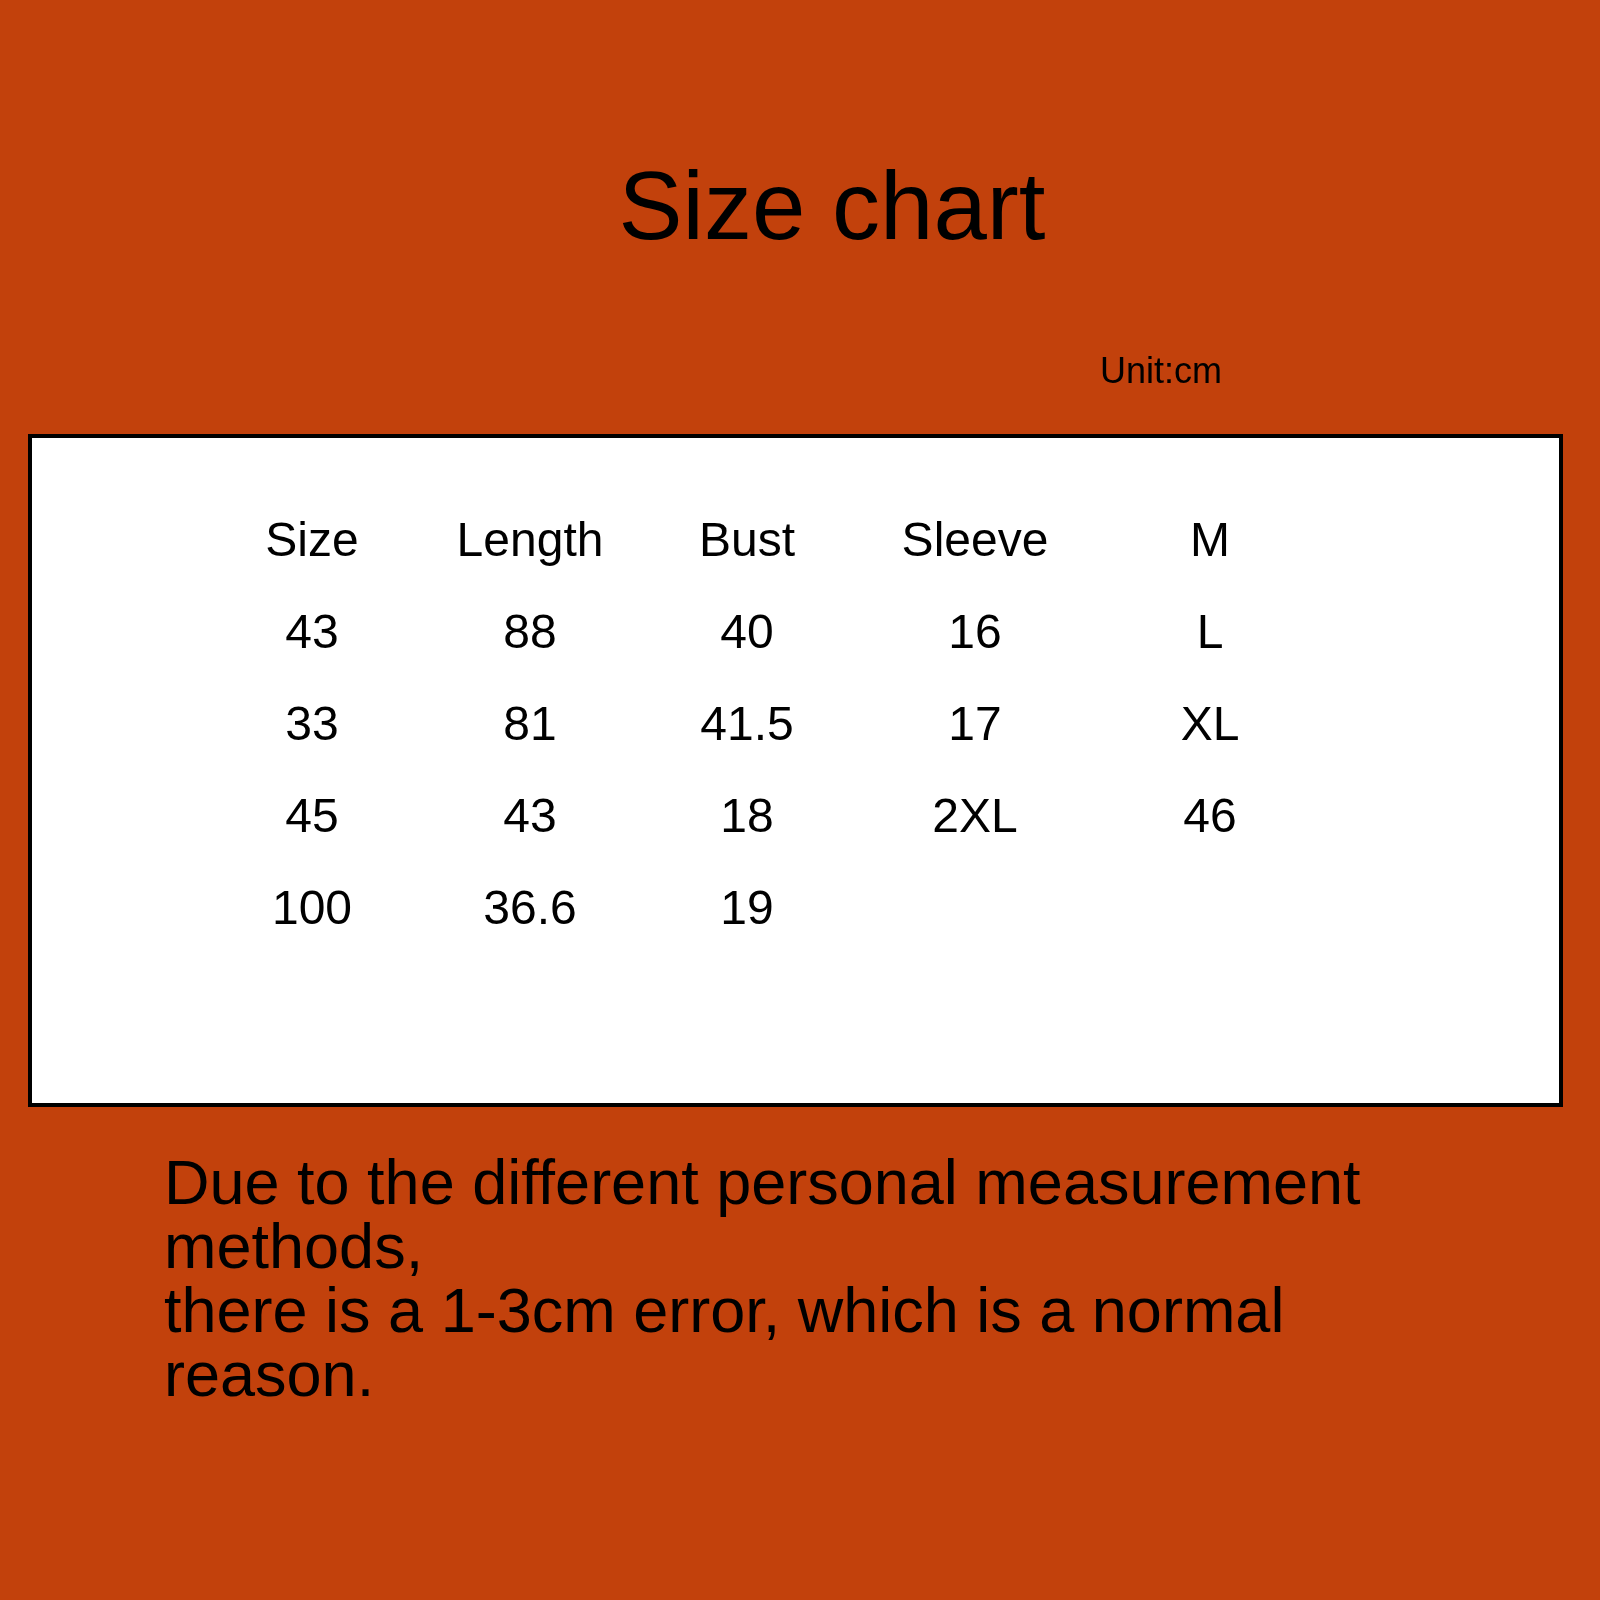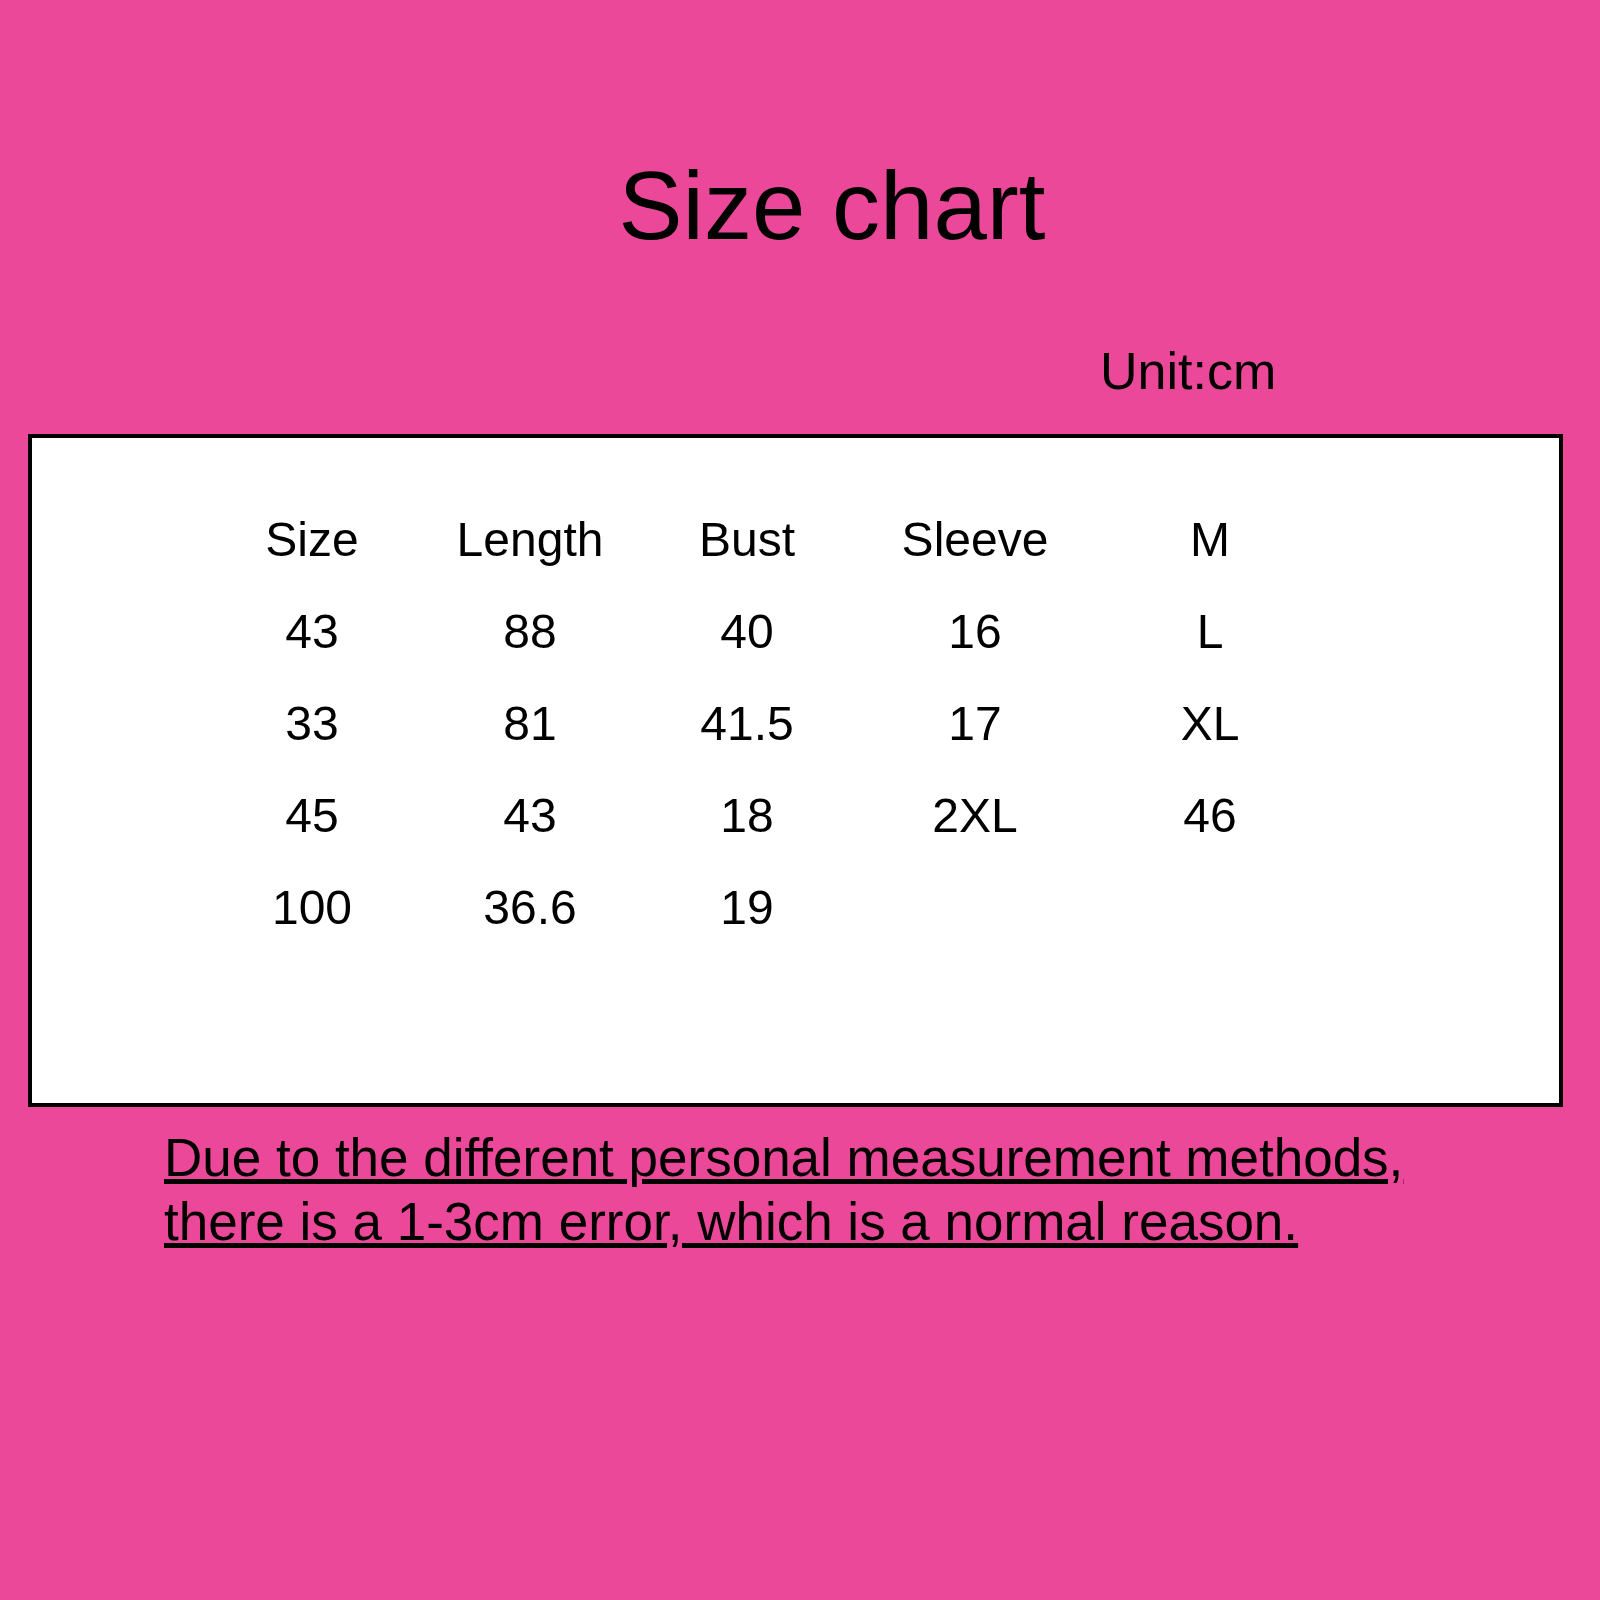--- a/index.html
+++ b/index.html
@@ -4,21 +4,21 @@
 <style>
   html, body {
     margin: 0;
     padding: 0;
     background: #ffffff;
   }
   .canvas {
     position: relative;
     width: 1600px;
     height: 1600px;
-    background: #ec4899;
+    background: #c2410c;
     font-family: "Liberation Sans", sans-serif;
     color: #000000;
     overflow: hidden;
   }
   .title {
     position: absolute;
     top: 158px;
     left: 0;
     width: 1600px;
     box-sizing: border-box;
@@ -27,21 +27,21 @@
     font-size: 96px;
     font-weight: 400;
     line-height: 96px;
     text-align: center;
     white-space: nowrap;
   }
   .unit-label {
     position: absolute;
     top: 340px;
     left: 1100px;
-    font-size: 52px;
+    font-size: 36px;
     line-height: 62px;
     white-space: nowrap;
   }
   .border-box {
     position: absolute;
     top: 434px;
     left: 28px;
     width: 1535px;
     height: 673px;
     box-sizing: border-box;
@@ -58,26 +58,25 @@
     grid-auto-rows: 92px;
   }
   .cell {
     font-size: 48px;
     line-height: 92px;
     text-align: center;
     white-space: nowrap;
   }
   .note {
     position: absolute;
-    top: 1126px;
+    top: 1150px;
     left: 164px;
     width: 1320px;
-    font-size: 53px;
+    font-size: 63px;
     line-height: 64px;
-    text-decoration: underline;
   }
 </style>
 </head>
 <body>
 
 <div class="canvas">
 
   <h1 class="title">Size chart</h1>
 
   <div class="unit-label">Unit:cm</div>

